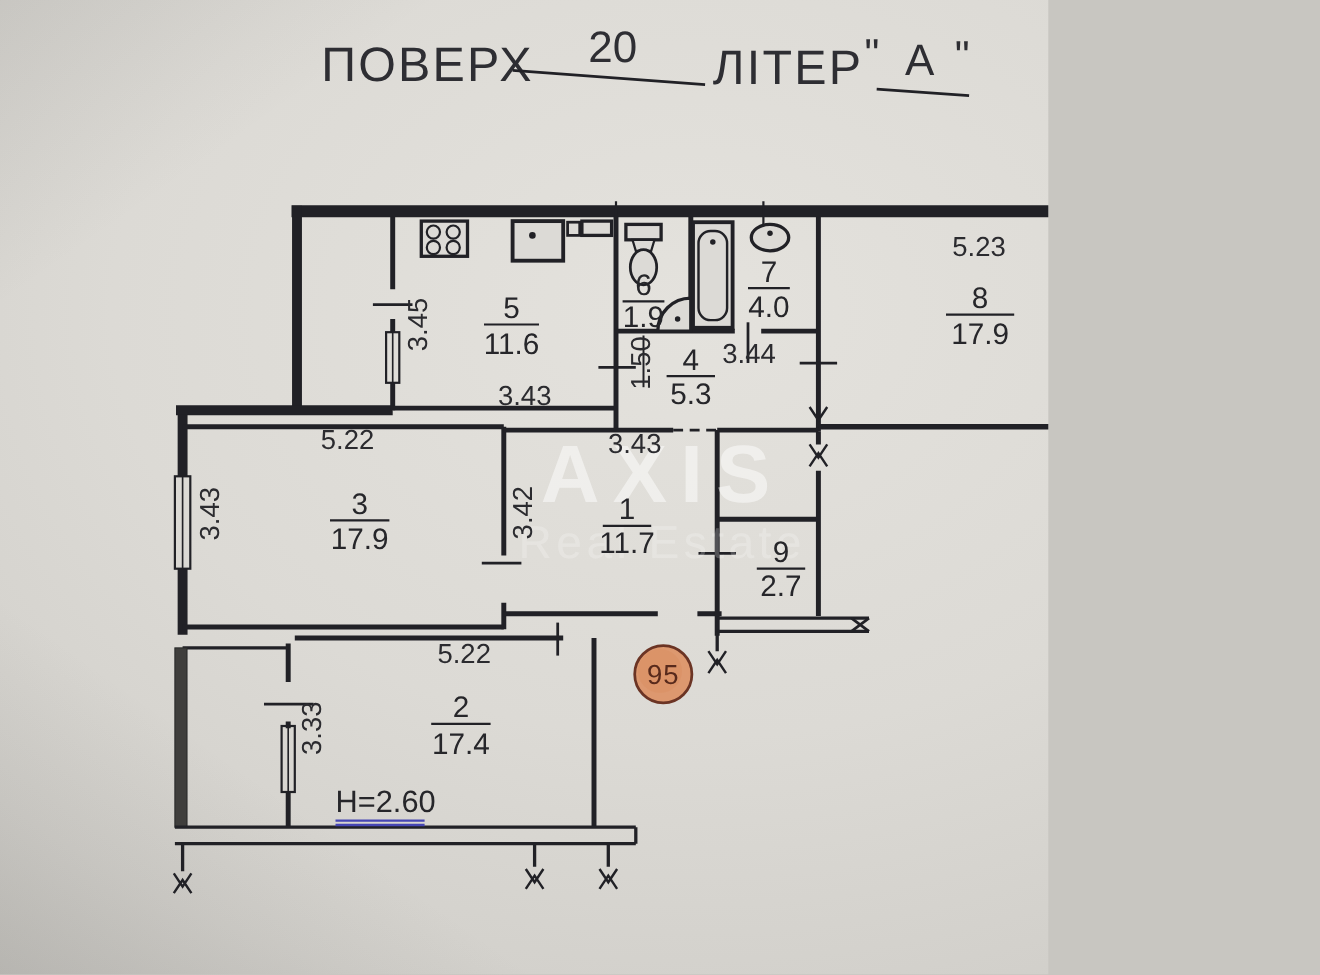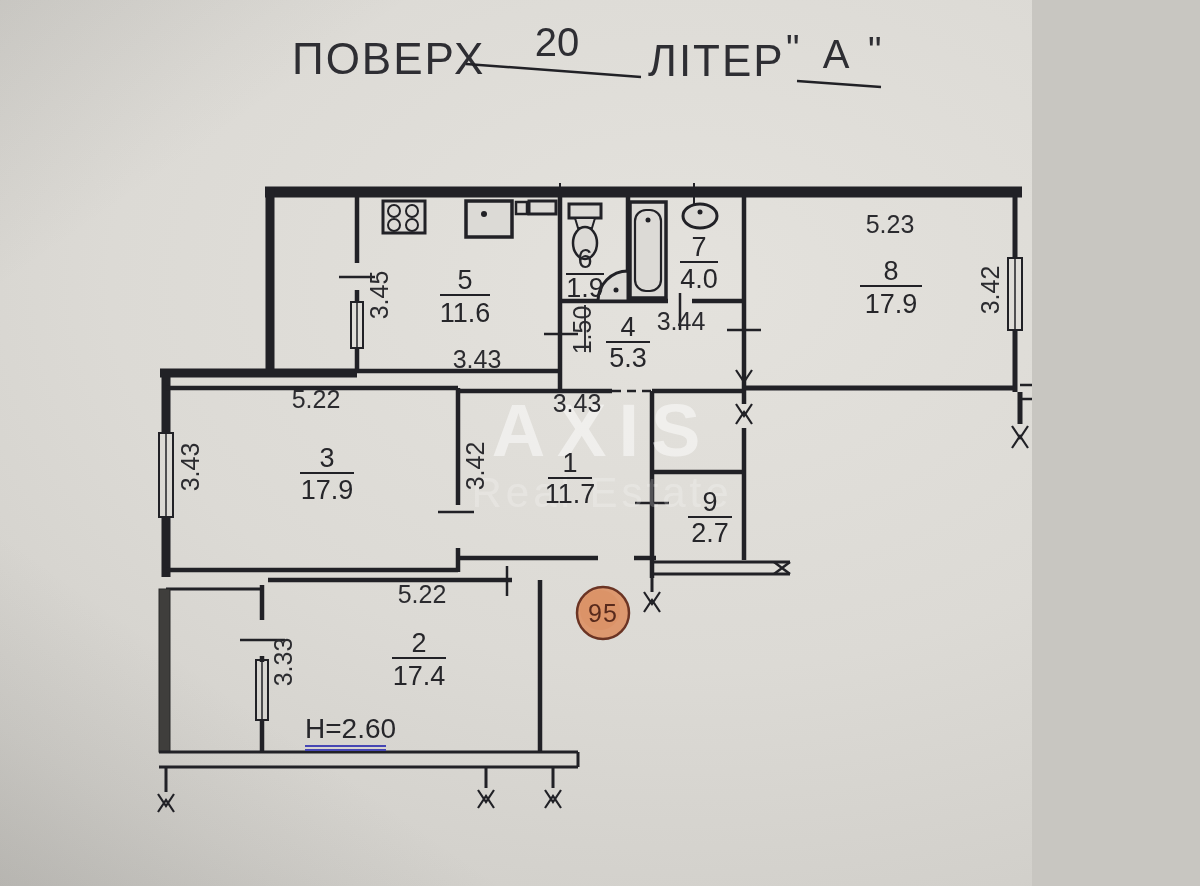--- a/index.html
+++ b/index.html
@@ -1,17 +1,17 @@
 <!DOCTYPE html>
 <html><head>
 <meta charset="utf-8">
 <style>
   html,body{margin:0;padding:0;background:#c8c6c1;}
   .paper{
-    position:relative;width:1032px;height:886px;overflow:hidden;
+    position:relative;width:953px;height:886px;overflow:hidden;
     background:
       linear-gradient(35deg, rgba(80,80,78,0.16) 0%, rgba(0,0,0,0) 22%),
       linear-gradient(145deg, rgba(80,80,78,0.10) 0%, rgba(0,0,0,0) 18%),
       radial-gradient(120% 95% at 66% 32%, #e4e2dd 0%, #dcdad5 46%, #d2d0cb 76%, #c5c3be 100%);
   }
   svg{position:absolute;left:0;top:0;}
   text{font-family:"Liberation Sans","DejaVu Sans",sans-serif;fill:#26262a;}
   .title-text{font-size:44px;letter-spacing:2px;fill:#2e2e33;}
   .title-num{font-size:40px;fill:#2e2e33;}
   .title-quote{font-size:38px;fill:#2e2e33;}

